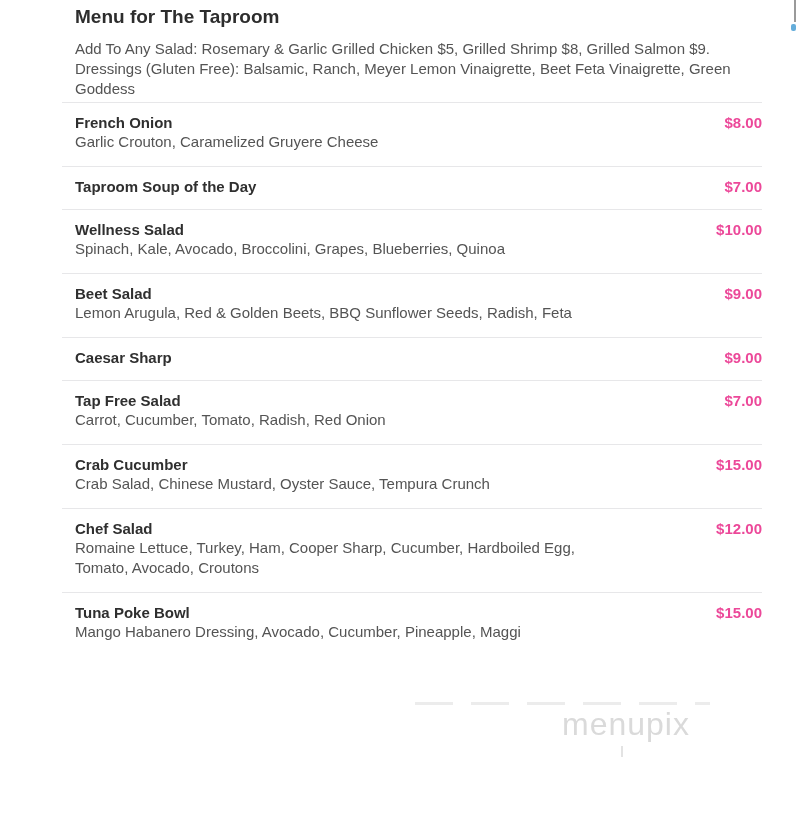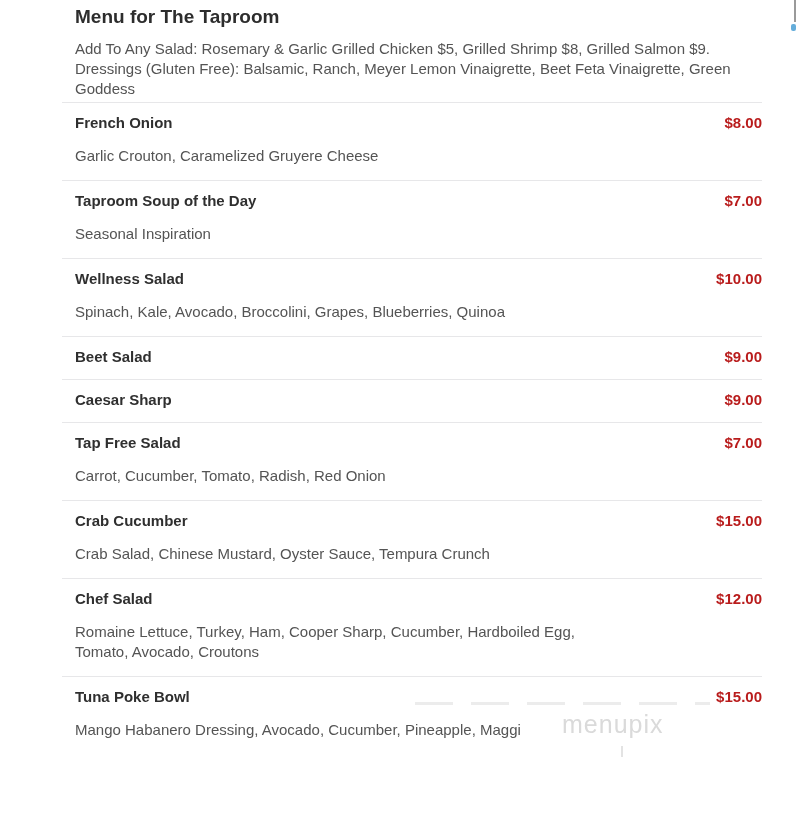--- a/index.html
+++ b/index.html
@@ -63,25 +63,25 @@
     line-height: 17px;
     font-weight: bold;
     color: #2f2f2f;
     padding-left: 13px;
   }
 
   .item-price {
     font-size: 15px;
     line-height: 17px;
     font-weight: bold;
-    color: #b91c1c;
+    color: #ec4899;
   }
 
   .item-desc {
-    margin-top: 15px;
+    margin-top: 1px;
     font-size: 15px;
     line-height: 20px;
     color: #545454;
     padding-left: 13px;
   }
 
   
   .watermark {
     position: absolute;
     z-index: 2;
@@ -92,21 +92,21 @@
     left: 415px;
     top: 702px;
     width: 295px;
     height: 3px;
     background: repeating-linear-gradient(90deg, #ececec 0 38px, transparent 38px 56px);
   }
   .wm-text {
     position: absolute;
     left: 562px;
     top: 709px;
-    font-size: 25px;
+    font-size: 32px;
     line-height: 30px;
     color: #dadada;
     letter-spacing: 1px;
   }
   .wm-tick {
     position: absolute;
     left: 621px;
     top: 746px;
     width: 2px;
     height: 11px;
@@ -161,40 +161,40 @@
     <div class="item-desc">
           <div>Garlic Crouton, Caramelized Gruyere Cheese</div>
         </div>
   </div>
 
   <div class="menu-item">
     <div class="item-row">
       <span class="item-name">Taproom Soup of the Day</span>
       <span class="item-price">$7.00</span>
     </div>
-    <div class="item-desc">
-          <div>Seasonal Inspiration</div>
-        </div>
   </div>
 
   <div class="menu-item">
     <div class="item-row">
       <span class="item-name">Wellness Salad</span>
       <span class="item-price">$10.00</span>
     </div>
     <div class="item-desc">
           <div>Spinach, Kale, Avocado, Broccolini, Grapes, Blueberries, Quinoa</div>
         </div>
   </div>
 
   <div class="menu-item">
     <div class="item-row">
       <span class="item-name">Beet Salad</span>
       <span class="item-price">$9.00</span>
     </div>
+    <div class="item-desc">
+          <div>Lemon Arugula, Red &amp; Golden Beets, BBQ Sunflower Seeds, Radish, Feta</div>
+        </div>
   </div>
 
   <div class="menu-item">
     <div class="item-row">
       <span class="item-name">Caesar Sharp</span>
       <span class="item-price">$9.00</span>
     </div>
   </div>
 
   <div class="menu-item">

